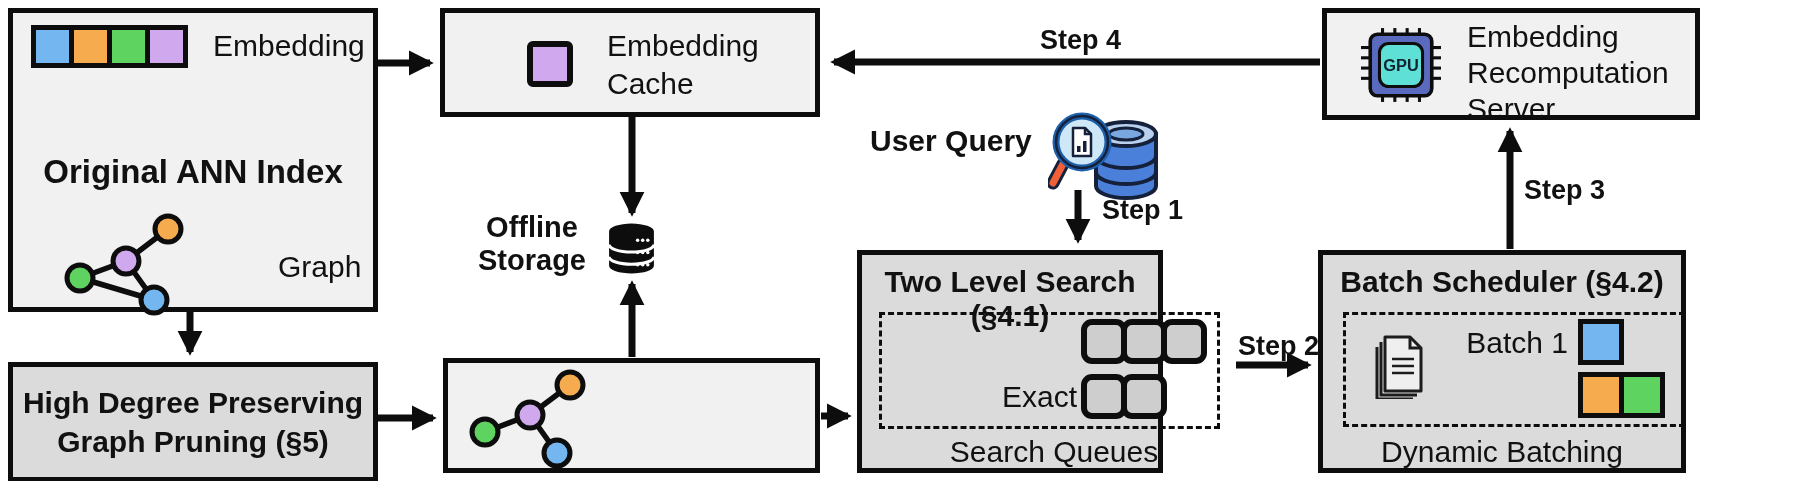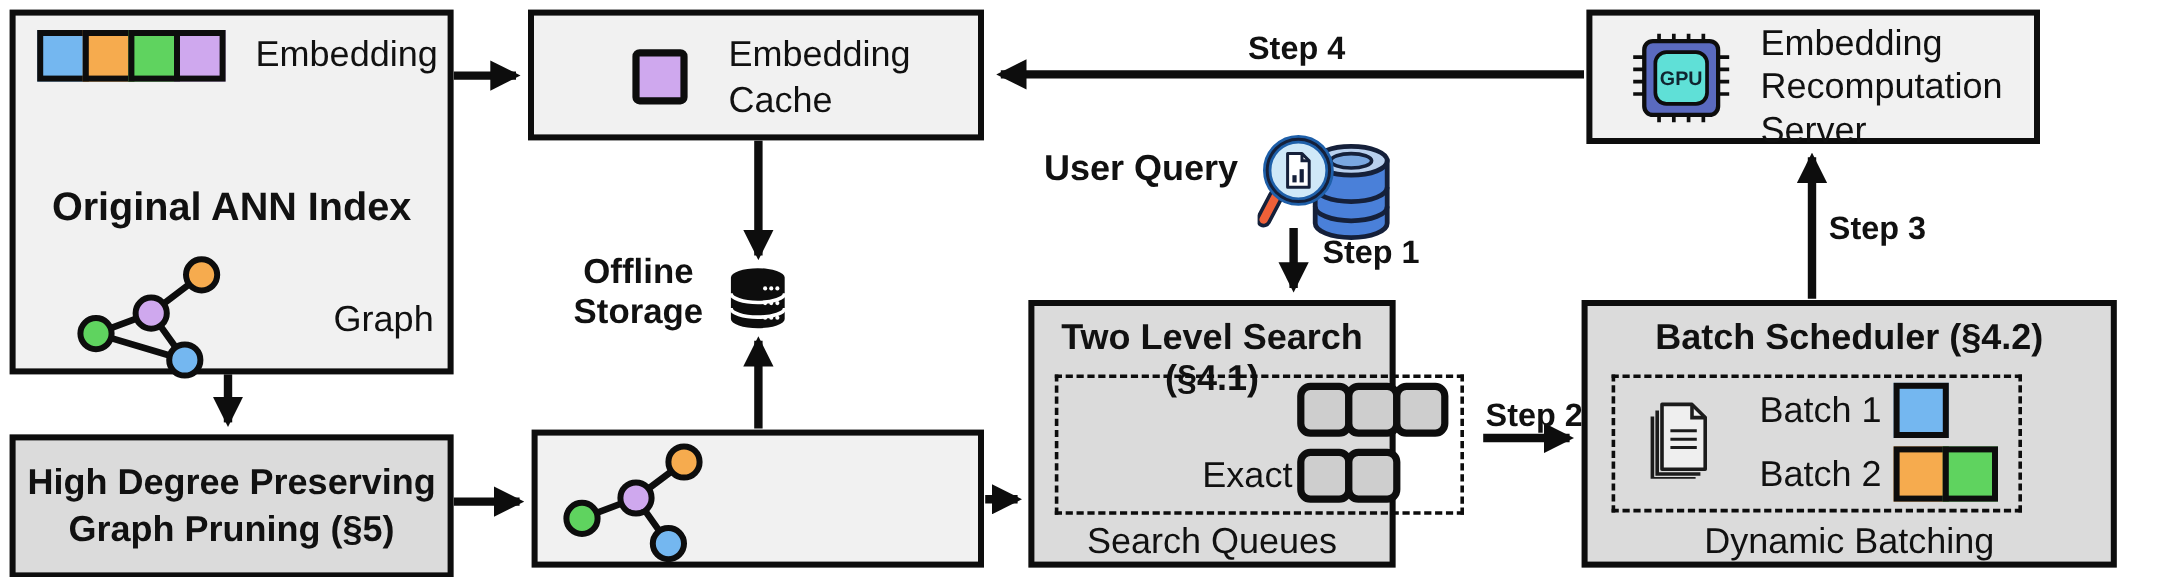--- a/index.html
+++ b/index.html
@@ -175,38 +175,37 @@
     <div class="cellrow" style="left:219px;top:64px;">
       <div class="qsq"></div>
       <div class="qsq"></div>
       <div class="qsq"></div>
     </div>
     <div class="lbl rgt" style="left:25px;top:125px;width:190px;font-size:30px;">Exact</div>
     <div class="cellrow" style="left:219px;top:119px;">
       <div class="qsq"></div>
       <div class="qsq"></div>
     </div>
-    <div class="lbl ctr" style="left:0;top:180px;width:100%;font-size:30px;">Search Queues</div>
-  </div>
-
-  <div class="box shaded" style="left:1318px;top:250px;width:446px;height:223px;">
+    <div class="lbl ctr" style="left:0;top:180px;width:100%;font-size:30px;padding-left:44px;">Search Queues</div>
+  </div>
+
+  <div class="box shaded" style="left:1318px;top:250px;width:368px;height:223px;">
     <div class="lbl bold ctr" style="left:0;top:10px;width:100%;font-size:30px;">Batch Scheduler (§4.2)</div>
     <div class="dashedbox" style="left:20px;top:57px;width:342px;height:115px;"></div>
     <svg style="position:absolute;left:48px;top:78px;" width="58" height="66" viewBox="0 0 58 66">
       <path d="M6,14 V66 H42" fill="none" stroke="#1c1c1c" stroke-width="3"></path>
       <path d="M10,9 V62 H46" fill="none" stroke="#1c1c1c" stroke-width="3"></path>
       <path d="M14,4 H39 L50,15 V58 H14 Z" fill="#efefef" stroke="#1c1c1c" stroke-width="3" stroke-linejoin="round"></path>
       <path d="M39,4 V15 H50" fill="none" stroke="#1c1c1c" stroke-width="3"></path>
       <line x1="21" y1="26" x2="43" y2="26" stroke="#1c1c1c" stroke-width="2.5"></line>
       <line x1="21" y1="33" x2="43" y2="33" stroke="#1c1c1c" stroke-width="2.5"></line>
       <line x1="21" y1="40" x2="43" y2="40" stroke="#1c1c1c" stroke-width="2.5"></line>
     </svg>
     <div class="lbl rgt" style="left:120px;top:71px;width:125px;font-size:30px;">Batch 1</div>
     <div class="bsq c-blue" style="left:255px;top:64px;"></div>
-    <div class="lbl rgt" style="left:120px;top:124px;width:125px;font-size:30px;">Batch 2</div>
     <div class="bsq c-orange" style="left:255px;top:117px;"></div>
     <div class="bsq c-green" style="left:296px;top:117px;"></div>
     <div class="lbl ctr" style="left:0;top:180px;width:100%;font-size:30px;">Dynamic Batching</div>
   </div>
 
   <div class="box shaded" style="left:8px;top:362px;width:370px;height:120px;display:flex;align-items:center;justify-content:center;">
     <div class="bold ctr" style="font-size:30px;line-height:1.3;padding:0 8px;">High Degree Preserving Graph Pruning (§5)</div>
   </div>
 
   <div class="box light" style="left:443px;top:358px;width:377px;height:115px;">

